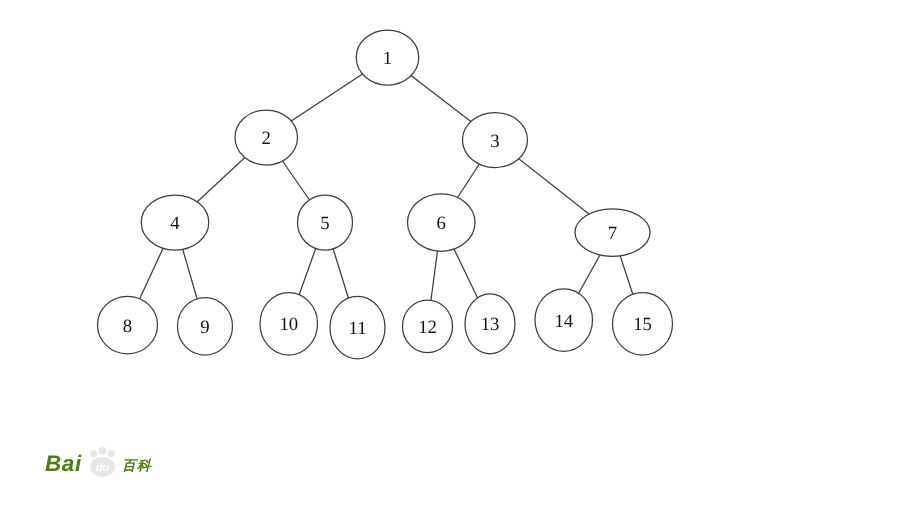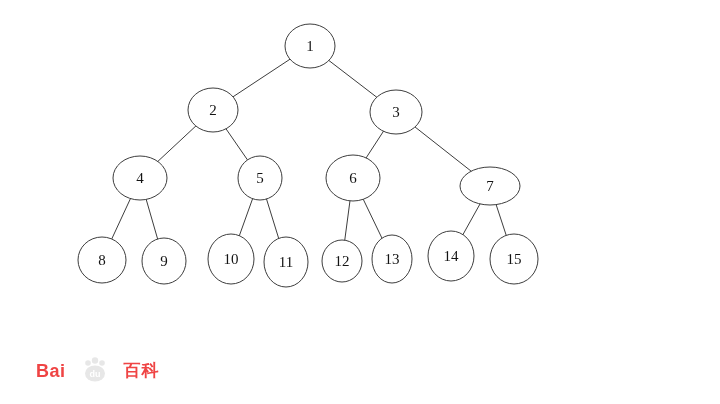--- a/index.html
+++ b/index.html
@@ -20,33 +20,34 @@
     left: 0;
     top: 0;
     display: block;
   }
   .watermark {
     position: absolute;
     left: 36px;
     top: 356px;
     display: flex;
     align-items: flex-end;
-    gap: 16px;
-    color: #ef4444;
+    gap: 3px;
+    color: #4d7c0f;
     font-family: "Liberation Sans", sans-serif;
     font-weight: bold;
     user-select: none;
     line-height: 1;
+    font-style: italic;
   }
   .watermark .wm-latin {
     font-size: 18px;
     letter-spacing: 0.5px;
   }
   .watermark .wm-cjk {
-    font-size: 17px;
+    font-size: 11px;
     letter-spacing: 1px;
     padding-bottom: 1px;
   }
   .watermark .wm-paw {
     display: inline-block;
     margin: 0 1px -2px 1px;
   }
 </style>
 </head>
 <body>

